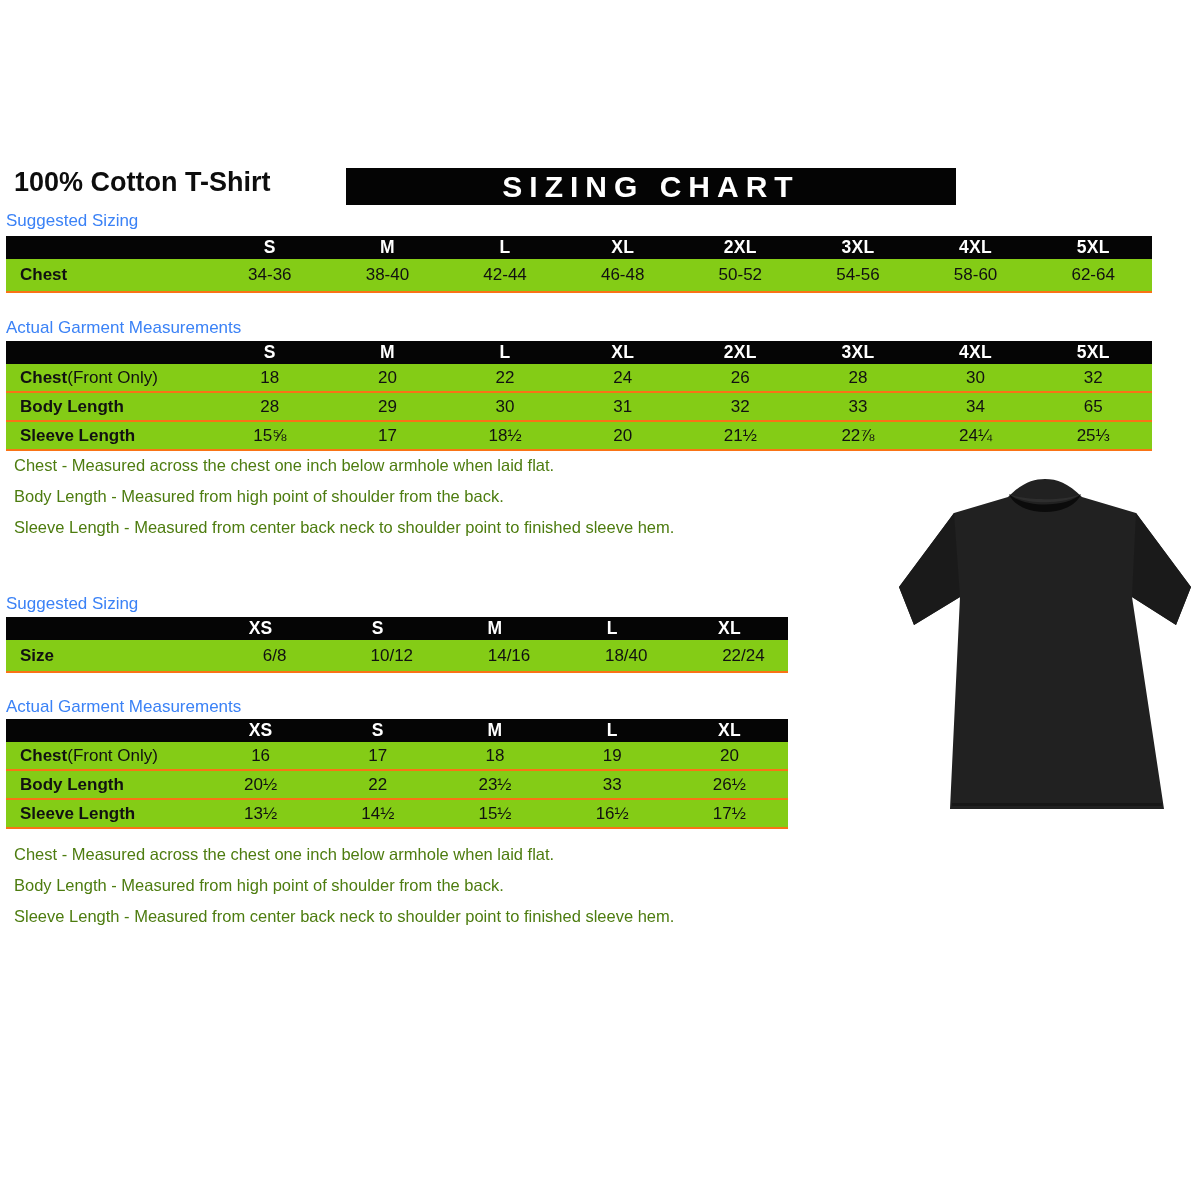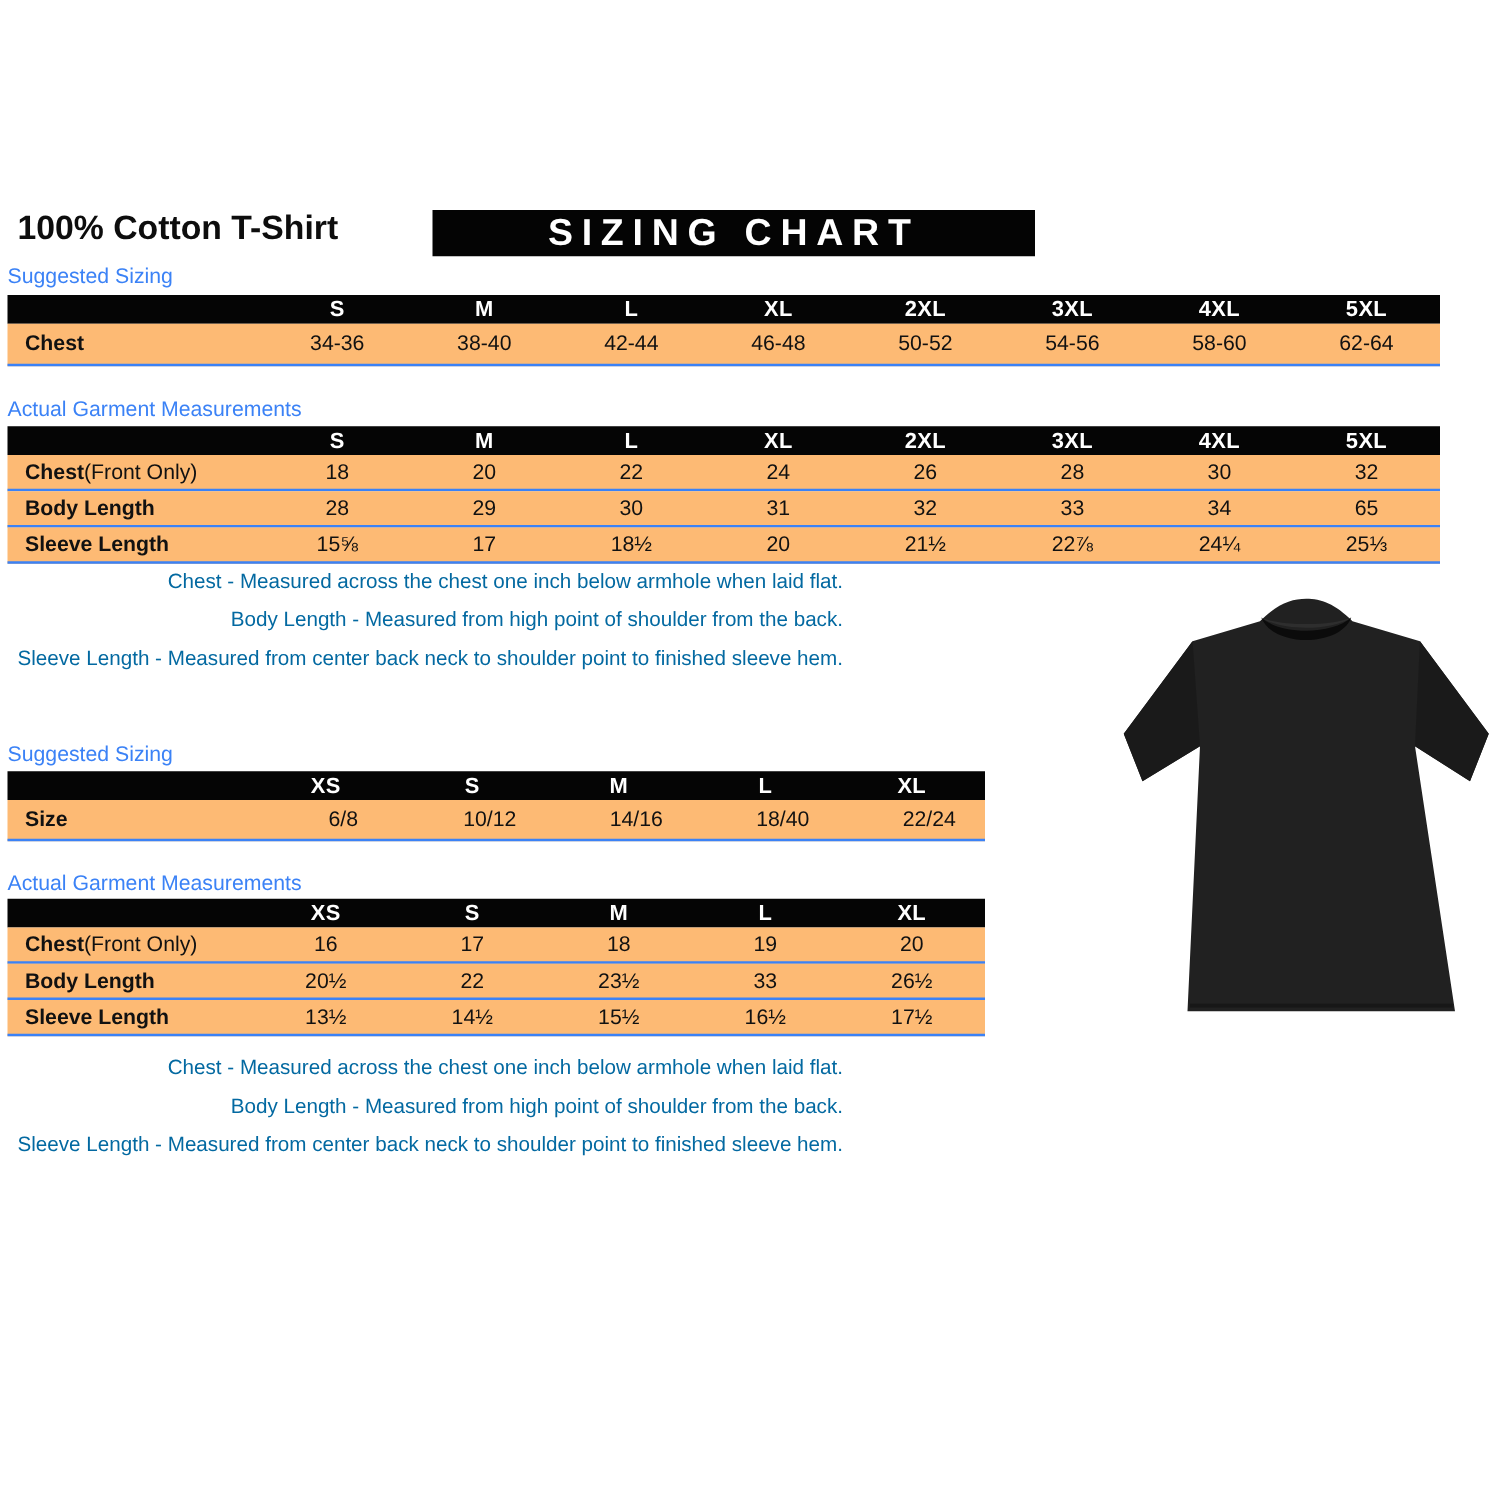--- a/index.html
+++ b/index.html
@@ -8,49 +8,49 @@
     width:1200px; height:1200px;
     font-family:"Liberation Sans", sans-serif;
     color:#111111;
   }
   .page { position:relative; width:1200px; height:1200px; overflow:hidden; background:#fff; }
 
   .title { position:absolute; font-size:27px; color:#0d0d0d; white-space:nowrap;text-align:center; }
   .title.bold { font-weight:bold; }
 
   .banner {
-    position:absolute; left:346px; top:168px; width:482px; height:37px;
+    position:absolute; left:346px; top:168px; width:610px; height:37px;
     background:#040404; color:#ffffff;
     display:flex; align-items:center; justify-content:center;
     font-size:30px; font-weight:bold; letter-spacing:7px; white-space:nowrap;
   }
 
   .section-label { position:absolute; font-size:17px; color:#3b82f6; white-space:nowrap; }
 
   .table { position:absolute; }
   .thead {
     display:flex; height:23px;
     background:#050505; color:#ffffff; font-weight:bold;
   }
-  .trow { display:flex; border-bottom:2px solid #3b82f6; background:#fdba74; }
+  .trow { display:flex; border-bottom:2px solid #f97316; background:#84cc16; }
   .t1  .trow { height:34px; }
   .t2  .trow { height:29px; }
   .yt1 .trow { height:33px;gap:28px; }
   .yt2 .trow { height:29px; }
   .cell {
     flex:1; display:flex; align-items:center; justify-content:center;
     font-size:17px; white-space:nowrap;
   }
   .thead .cell { font-size:17.5px; letter-spacing:.3px; }
   .label-cell { flex:0 0 205px; justify-content:flex-start; padding-left:14px; font-weight:bold; }
   .ylab .label-cell { flex:0 0 196px; }
   .label-cell .plain { font-weight:normal;text-align:right; }
 
   .notes { position:absolute; }
-  .note { font-size:16.5px; line-height:21px; margin-bottom:10px; color:#0369a1; white-space:nowrap;text-align:right; }
+  .note { font-size:16.5px; line-height:21px; margin-bottom:10px; color:#4d7c0f; white-space:nowrap; }
 
   .tshirt { position:absolute; left:892px; top:477px; width:306px; height:344px; }
 </style>
 </head>
 <body>
 
 <div class="page">
 
   <h1 class="title" style="left:14px; top:167px;">100% Cotton T-Shirt</h1>
   <div class="banner">SIZING CHART</div>

